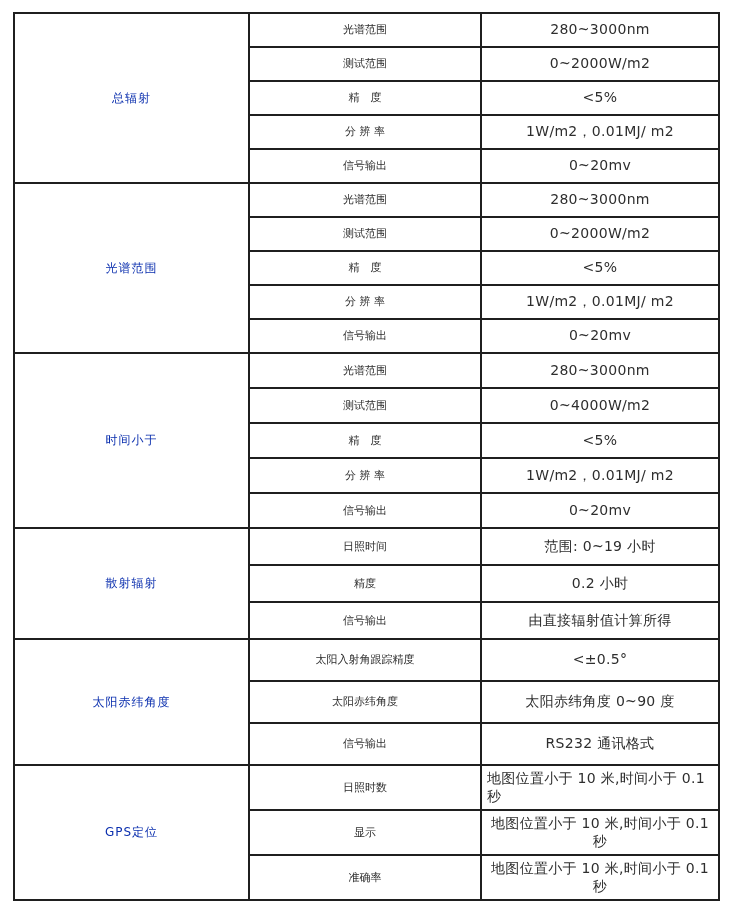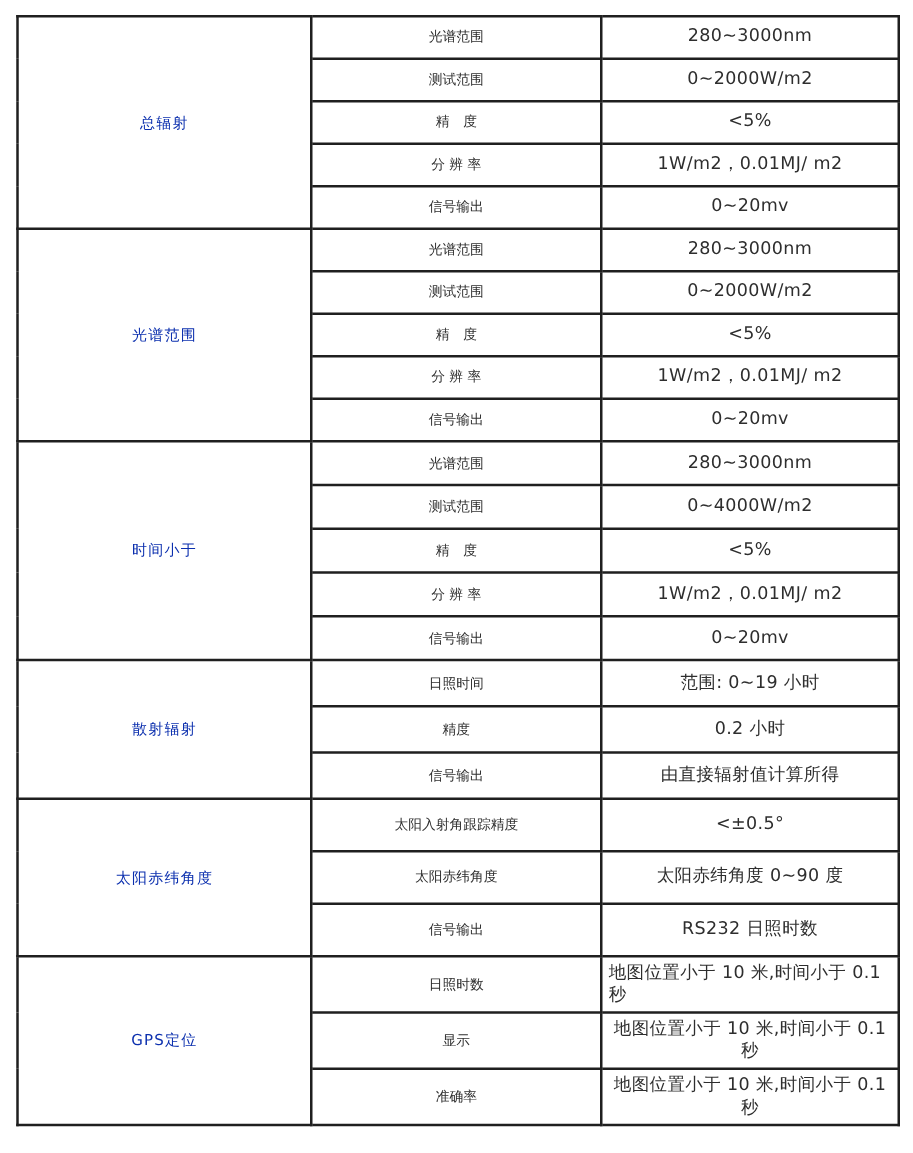--- a/index.html
+++ b/index.html
@@ -153,21 +153,21 @@
       <td class="cat" rowspan="3">太阳赤纬角度</td>
       <td class="lbl">太阳入射角跟踪精度</td>
       <td class="val">&lt;±0.5°</td>
     </tr>
     <tr class="rh42">
       <td class="lbl">太阳赤纬角度</td>
       <td class="val">太阳赤纬角度 0~90 度</td>
     </tr>
     <tr class="rh42">
       <td class="lbl">信号输出</td>
-      <td class="val">RS232 日照时数</td>
+      <td class="val">RS232 通讯格式</td>
     </tr>
 
     <tr class="rh45">
       <td class="cat" rowspan="3">GPS定位</td>
       <td class="lbl">日照时数</td>
       <td class="val align-left">地图位置小于 10 米,时间小于 0.1 秒</td>
     </tr>
     <tr class="rh45">
       <td class="lbl">显示</td>
       <td class="val">地图位置小于 10 米,时间小于 0.1 秒</td>

